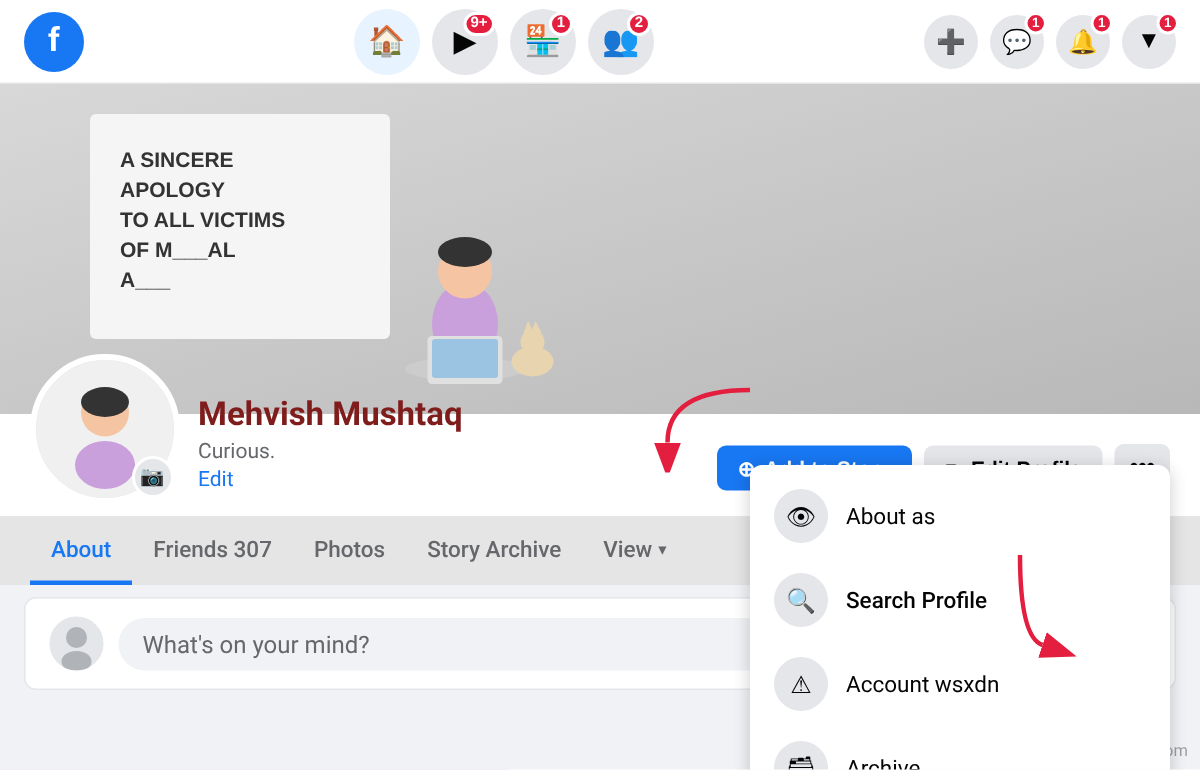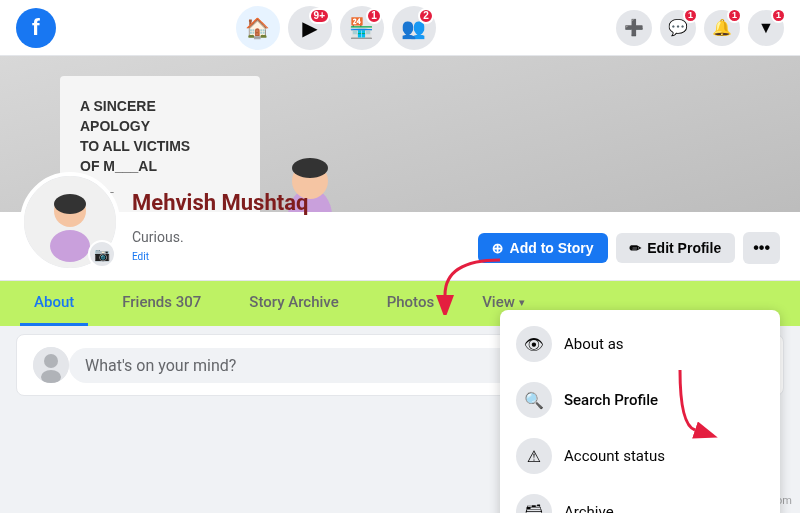--- a/index.html
+++ b/index.html
@@ -26,21 +26,21 @@
     .right-icon-btn { position: relative; width: 36px; height: 36px; border-radius: 50%; background: #e4e6ea; border: none; cursor: pointer; display: flex; align-items: center; justify-content: center; font-size: 16px; color: #050505; }
     .right-badge { position: absolute; top: -2px; right: -2px; background: #e41e3f; color: white; font-size: 9px; font-weight: bold; border-radius: 10px; min-width: 15px; height: 15px; display: flex; align-items: center; justify-content: center; padding: 0 2px; border: 2px solid #fff; }
 
     
     .profile-section {
       background: #fff;
       position: relative;
     }
     .cover-photo {
       width: 100%;
-      height: 156px;
+      height: 220px;
       background: linear-gradient(160deg, #e8e8e8 0%, #c8c8c8 100%);
       overflow: hidden;
       position: relative;
       display: flex;
       align-items: center;
       justify-content: flex-start;
     }
 
     .profile-info-row {
       display: flex;
@@ -77,32 +77,31 @@
       align-items: center;
       justify-content: center;
       font-size: 13px;
       border: 2px solid #fff;
       cursor: pointer;
     }
     .profile-name-col {
       padding: 0 0 8px 12px;
     }
     .profile-name { font-size: 22px; font-weight: 700; color: #7f1d1d; }
-    .profile-bio { font-size: 14px; color: #65676b; margin-top: 14px; }
-    .profile-edit-link { font-size: 10px; color: #1877f2; cursor: pointer; margin-top: 2px; display: inline-block; }
+    .profile-bio { font-size: 14px; color: #65676b; margin-top: 4px; }
+    .profile-edit-link { font-size: 14px; color: #1877f2; cursor: pointer; margin-top: 2px; display: inline-block; }
 
     
     .profile-tabs {
       display: flex;
       align-items: center;
       padding: 0 20px;
       border-top: 1px solid #e4e6ea;
       margin-top: 8px;
-      background: #bef264;
-      gap: 20px;
+      background: #e5e5e5;
     }
     .tab-item {
       padding: 12px 14px;
       font-size: 15px;
       color: #65676b;
       font-weight: 500;
       cursor: pointer;
       border-bottom: 3px solid transparent;
       white-space: nowrap;
     }
@@ -212,20 +211,21 @@
 
     
     .post-box {
       background: #fff;
       margin: 8px 16px 0;
       border-radius: 8px;
       padding: 12px 16px;
       border: 1px solid #e4e6ea;
       display: flex;
       align-items: center;
+      gap: 10px;
     }
     .post-avatar {
       width: 36px;
       height: 36px;
       border-radius: 50%;
       background: #e4e6ea;
       flex-shrink: 0;
       overflow: hidden;
       display: flex; align-items: center; justify-content: center;
       font-size: 18px;
@@ -369,41 +369,41 @@
       </button>
       <button class="btn-more-dots highlighted">
         <span>•••</span>
       </button>
     </div>
   </div>
 
   <div class="profile-tabs">
     <div class="tab-item">About</div>
     <div class="tab-item">Friends 307</div>
+    <div class="tab-item">Photos</div>
     <div class="tab-item">Story Archive</div>
-    <div class="tab-item">Photos</div>
     <div class="tab-item tab-more">
       <span>View</span>
       <span class="tab-more-arrow">▾</span>
     </div>
   </div>
 </div>
 
 <div class="dropdown-menu">
   <div class="dropdown-item">
     <div class="dropdown-icon">👁</div>
     <span class="dropdown-label">About as</span>
   </div>
   <div class="dropdown-item highlighted-item">
     <div class="dropdown-icon">🔍</div>
     <span class="dropdown-label">Search Profile</span>
   </div>
   <div class="dropdown-item">
     <div class="dropdown-icon">⚠</div>
-    <span class="dropdown-label">Account status</span>
+    <span class="dropdown-label">Account wsxdn</span>
   </div>
   <div class="dropdown-item">
     <div class="dropdown-icon">🗃</div>
     <span class="dropdown-label">Archive</span>
   </div>
 
 </div>
 
 <div class="red-arrow-1">
   <svg width="80" height="60" viewBox="0 0 80 60" xmlns="http://www.w3.org/2000/svg">

